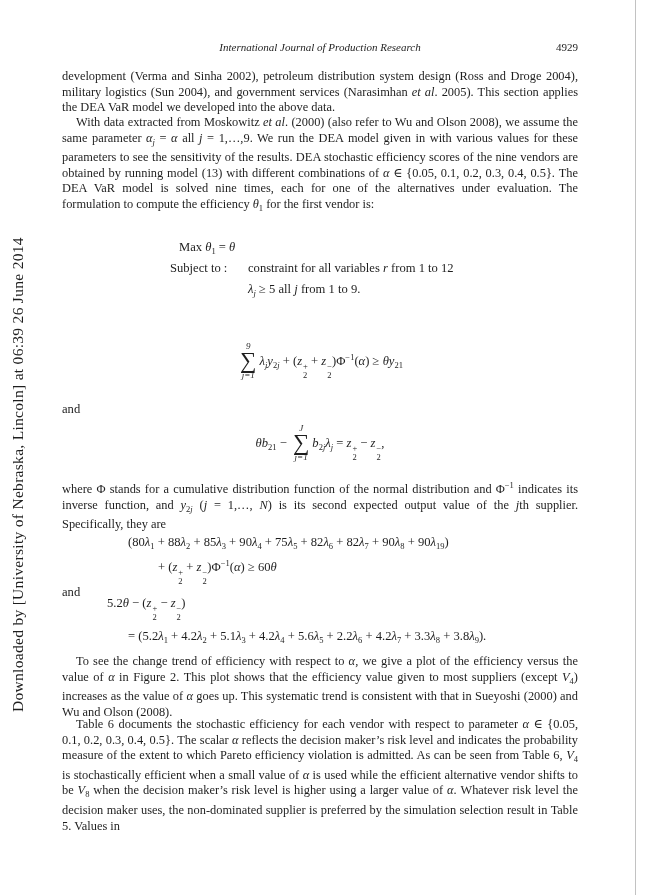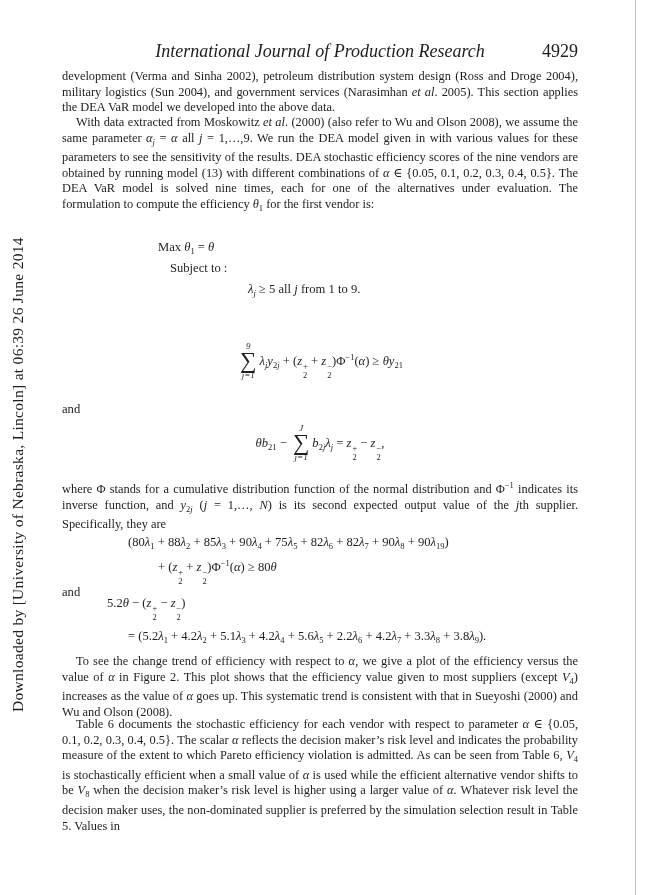--- a/index.html
+++ b/index.html
@@ -5,21 +5,21 @@
   html,body{margin:0;padding:0;background:#ffffff;}
   .page{
     position:relative;width:658px;height:895px;background:#ffffff;overflow:hidden;
     font-family:"Liberation Serif","DejaVu Serif",serif;color:#1e1e1e;
   }
   .scan-line{position:absolute;left:635px;top:0;width:1px;height:895px;background:#c2c2c2;}
   .watermark{
     position:absolute;left:9px;top:712px;transform:rotate(-90deg);transform-origin:0 0;
     white-space:nowrap;font-size:15.5px;letter-spacing:0.3px;color:#1e1e1e;
   }
-  .header{position:absolute;left:62px;top:41px;width:516px;height:16px;font-size:18px;}
+  .header{position:absolute;left:62px;top:41px;width:516px;height:16px;font-size:11px;}
   .journal{display:block;text-align:center;font-style:italic;}
   .pageno{position:absolute;right:0;top:0;}
   .content{position:absolute;left:62px;top:0;width:516px;height:895px;font-size:12.4px;line-height:15.6px;}
   .para{position:absolute;width:516px;margin:0;text-align:justify;}
   .indent{text-indent:14px;}
   .dline{position:absolute;white-space:nowrap;font-size:12.6px;}
   .eq{position:absolute;left:0;width:516px;text-align:center;white-space:nowrap;font-size:12.6px;}
   .s-i{font-style:italic;}
   .s-u{text-decoration-color:#7fa3bc;text-underline-offset:2.5px;text-decoration-thickness:1px;}
   .s-sub{font-size:8.5px;vertical-align:-3px;}
@@ -41,22 +41,23 @@
 
   <div class="header">
     <span class="journal">International Journal of Production Research</span>
     <span class="pageno">4929</span>
   </div>
 
   <div class="content">
     <p class="para" style="top:69px"><span>development </span><span class="s-u">(Verma and Sinha 2002),</span><span> petroleum distribution system design (Ross and Droge 2004), military logistics </span><span class="s-u">(Sun 2004),</span><span> and government services (Narasimhan </span><span class="s-i">et al</span><span>. 2005). This section applies the DEA VaR model we developed into the above data.</span></p>
     <p class="para indent" style="top:115px"><span>With data extracted from Moskowitz </span><span class="s-i">et al</span><span>. (2000) (also refer to </span><span class="s-u">Wu and Olson 2008),</span><span> we assume the same parameter </span><span class="s-i">α</span><span class="s-isub">j</span><span> = </span><span class="s-i">α</span><span> all </span><span class="s-i">j</span><span> = 1,…,9. We run the DEA model given in with various values for these parameters to see the sensitivity of the results. DEA stochastic efficiency scores of the nine vendors are obtained by running model (13) with different combinations of </span><span class="s-i">α</span><span> ∈ {0.05, 0.1, 0.2, 0.3, 0.4, 0.5}. The DEA VaR model is solved nine times, each for one of the alternatives under evaluation. The formulation to compute the efficiency </span><span class="s-i">θ</span><span class="s-sub">1</span><span> for the first vendor is:</span></p>
 
-    <div class="dline" style="top:240px;left:96px"><span>Max </span><span class="s-i">θ</span><span class="s-sub">1</span><span> = </span><span class="s-i">θ</span></div>
+    <div class="dline" style="top:240px;left:117px"><span>Max </span><span class="s-i">θ</span><span class="s-sub">1</span><span> = </span><span class="s-i">θ</span></div>
     <div class="dline" style="top:261px;left:108px"><span>Subject to :</span></div>
+    <div class="dline" style="top:261px;left:186px"><span>constraint for all variables </span><span class="s-i">r</span><span> from 1 to 12</span></div>
     <div class="dline" style="top:282px;left:186px"><span class="s-i">λ</span><span class="s-isub">j</span><span> ≥ 5   all </span><span class="s-i">j</span><span> from 1 to 9.</span></div>
 
 
     <div class="eq" style="top:342px"><span class="sigma">
           <span class="sig-top">9</span>
           <span class="sig-sym">∑</span>
           <span class="sig-bot">j=1</span>
         </span><span class="s-i">λ</span><span class="s-isub">j</span><span class="s-i">y</span><span class="s-sub">2</span><span class="s-isub">j</span><span> + (</span><span class="s-i">z</span><span class="supsub">
           <span>+</span>
           <span>2</span>
@@ -81,21 +82,21 @@
 
     <p class="para" style="top:478px"><span>where Φ stands for a cumulative distribution function of the normal distribution and Φ</span><span class="s-sup">−1</span><span> indicates its inverse function, and </span><span class="s-i">y</span><span class="s-sub">2</span><span class="s-isub">j</span><span> (</span><span class="s-i">j</span><span> = 1,…, </span><span class="s-i">N</span><span>) is its second expected output value of the </span><span class="s-i">j</span><span>th supplier. Specifically, they are</span></p>
 
     <div class="dline" style="top:535px;left:66px"><span>(80</span><span class="s-i">λ</span><span class="s-sub">1</span><span> + 88</span><span class="s-i">λ</span><span class="s-sub">2</span><span> + 85</span><span class="s-i">λ</span><span class="s-sub">3</span><span> + 90</span><span class="s-i">λ</span><span class="s-sub">4</span><span> + 75</span><span class="s-i">λ</span><span class="s-sub">5</span><span> + 82</span><span class="s-i">λ</span><span class="s-sub">6</span><span> + 82</span><span class="s-i">λ</span><span class="s-sub">7</span><span> + 90</span><span class="s-i">λ</span><span class="s-sub">8</span><span> + 90</span><span class="s-i">λ</span><span class="s-sub">19</span><span>)</span></div>
     <div class="dline" style="top:556px;left:96px"><span>+ (</span><span class="s-i">z</span><span class="supsub">
           <span>+</span>
           <span>2</span>
         </span><span> + </span><span class="s-i">z</span><span class="supsub">
           <span>−</span>
           <span>2</span>
-        </span><span>)Φ</span><span class="s-sup">−1</span><span>(</span><span class="s-i">α</span><span>) ≥ 80</span><span class="s-i">θ</span></div>
+        </span><span>)Φ</span><span class="s-sup">−1</span><span>(</span><span class="s-i">α</span><span>) ≥ 60</span><span class="s-i">θ</span></div>
 
     <div class="dline" style="top:585px;left:0">and</div>
 
     <div class="dline" style="top:596px;left:45px"><span>5.2</span><span class="s-i">θ</span><span> − (</span><span class="s-i">z</span><span class="supsub">
           <span>+</span>
           <span>2</span>
         </span><span> − </span><span class="s-i">z</span><span class="supsub">
           <span>−</span>
           <span>2</span>
         </span><span>)</span></div>

